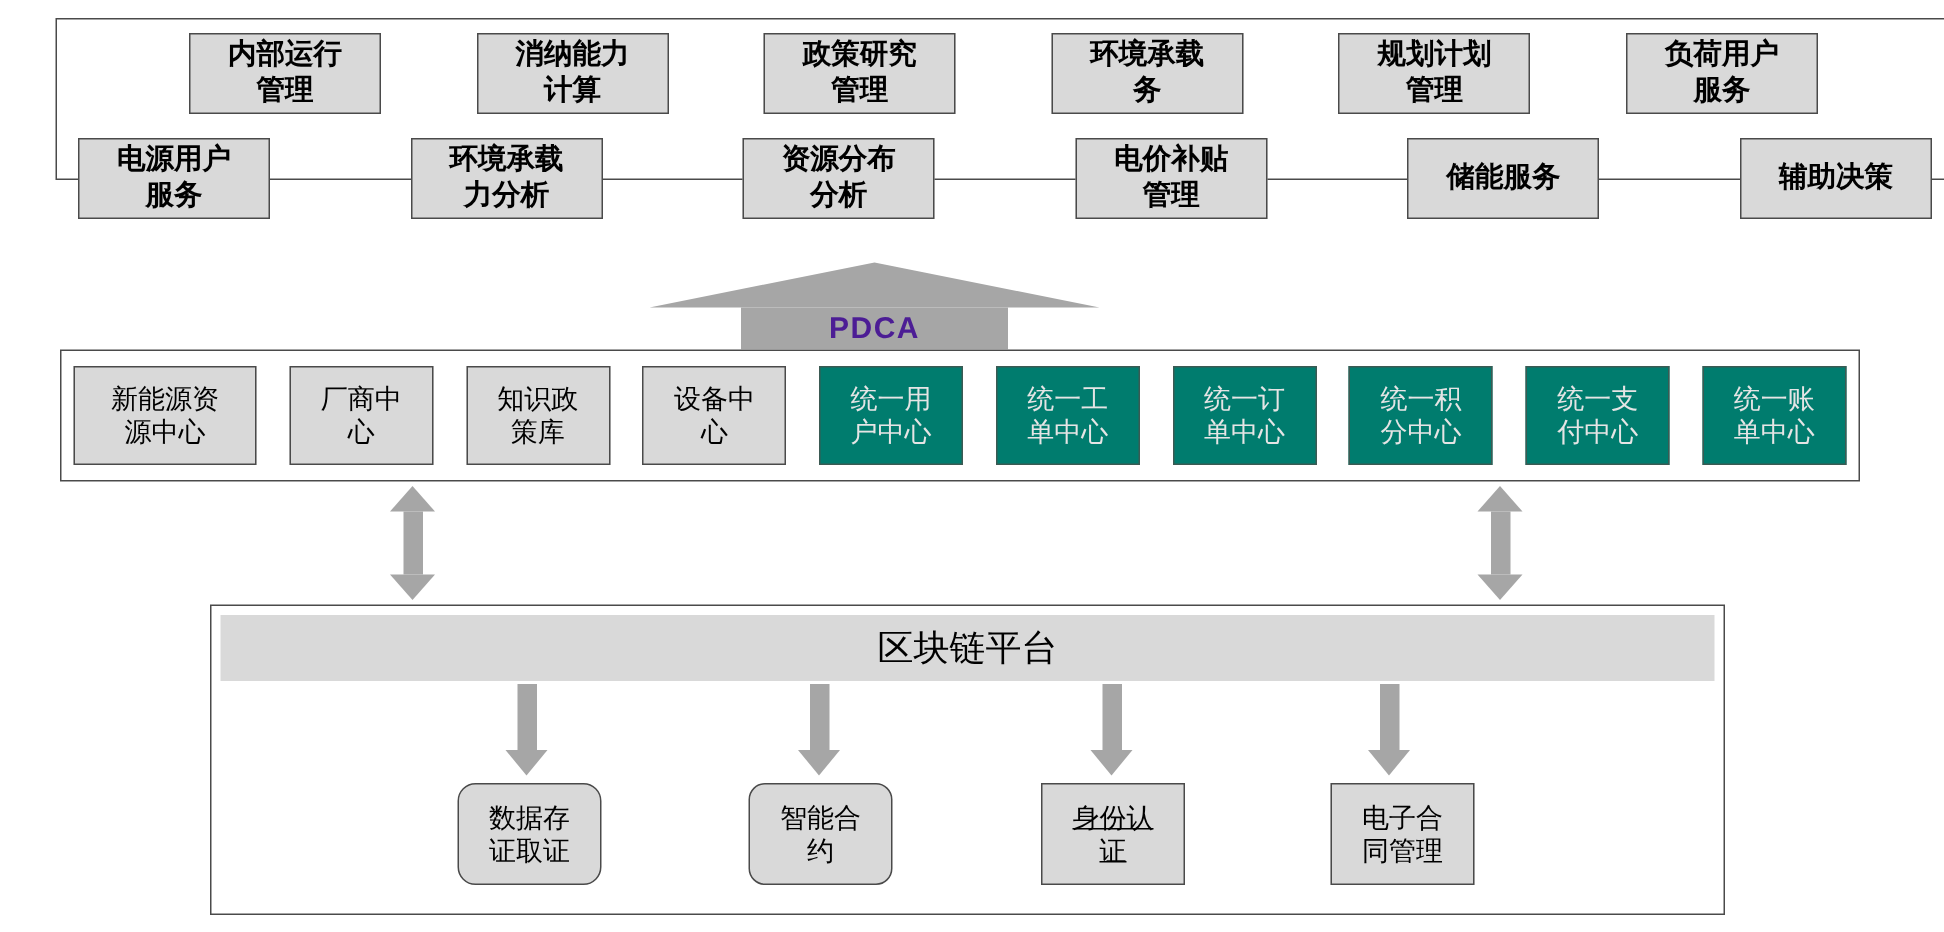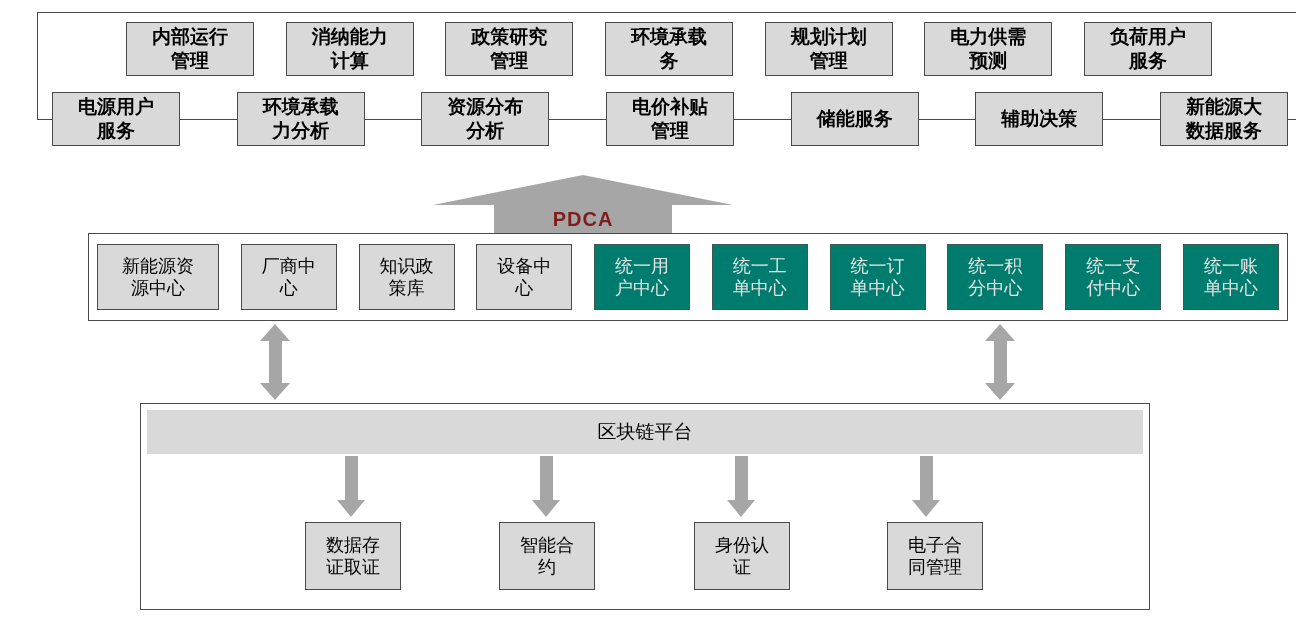--- a/index.html
+++ b/index.html
@@ -44,30 +44,29 @@
   .pdca { position: absolute; left: 433px; top: 175px; width: 300px; }
   .pdca-head {
     width: 0; height: 0;
     border-left: 150px solid transparent;
     border-right: 150px solid transparent;
     border-bottom: 30px solid var(--arrow_gray, #a6a6a6);
   }
   .pdca-stem {
     width: 178px; height: 28px; margin: 0 auto;
     background: var(--arrow_gray, #a6a6a6);
-    color: #7f1d1d; font-weight: bold; font-size: 20px; letter-spacing: 1px;
+    color: #4c1d95; font-weight: bold; font-size: 20px; letter-spacing: 1px;
     display: flex; align-items: center; justify-content: center;
   }
 
   
   .center-panel {
     left: 40px; top: 233px; width: 1200px; height: 88px;
     display: flex; align-items: center; justify-content: space-between;
     padding: 0 8px;
-    margin-left: 48px;
   }
   .cbox { width: 96px; height: 66px; font-size: 18px; }
   .cbox.wide { width: 122px; }
   .cbox.teal {
     background: var(--teal_green, #007c6e);
     color: #e5e5e5;
     border-color: #3b5a53;
   }
 
   
@@ -86,21 +85,21 @@
     border-top: 17px solid var(--arrow_gray, #a6a6a6);
   }
   .vstem { width: 13px; height: 42px; background: var(--arrow_gray, #a6a6a6); }
 
   
   .blockchain-panel { left: 140px; top: 403px; width: 1010px; height: 207px; }
   .bc-banner {
     position: absolute; left: 6px; right: 6px; top: 6px; height: 44px;
     background: var(--box_gray, #d9d9d9);
     display: flex; align-items: center; justify-content: center;
-    font-size: 19px;
+    font-size: 24px;
   }
   .darrow {
     position: absolute; top: 52px; width: 28px;
     display: flex; flex-direction: column; align-items: center;
   }
   .darrow .dstem { width: 13px; height: 44px; background: var(--arrow_gray, #a6a6a6); }
   .darrow .dhead {
     width: 0; height: 0;
     border-left: 14px solid transparent; border-right: 14px solid transparent;
     border-top: 17px solid var(--arrow_gray, #a6a6a6);
@@ -117,38 +116,34 @@
       <div class="gbox appbox">内部运行
 管理</div>
       <div class="gbox appbox">消纳能力
 计算</div>
       <div class="gbox appbox">政策研究
 管理</div>
       <div class="gbox appbox">环境承载
 务</div>
       <div class="gbox appbox">规划计划
 管理</div>
-      <div class="gbox appbox">电力供需
-预测</div>
       <div class="gbox appbox">负荷用户
 服务</div>
     </div>
     <div class="row row2">
       <div class="gbox appbox">电源用户
 服务</div>
       <div class="gbox appbox">环境承载
 力分析</div>
       <div class="gbox appbox">资源分布
 分析</div>
       <div class="gbox appbox">电价补贴
 管理</div>
       <div class="gbox appbox">储能服务</div>
       <div class="gbox appbox">辅助决策</div>
-      <div class="gbox appbox">新能源大
-数据服务</div>
     </div>
   </div>
 
   <div class="pdca">
     <div class="pdca-head"></div>
     <div class="pdca-stem">PDCA</div>
   </div>
 
   <div class="panel center-panel">
     <div class="gbox cbox wide">新能源资
@@ -197,23 +192,23 @@
     </div>
     <div class="darrow" style="left:586px;">
       <div class="dstem"></div>
       <div class="dhead"></div>
     </div>
     <div class="darrow" style="left:771px;">
       <div class="dstem"></div>
       <div class="dhead"></div>
     </div>
 
-    <div class="gbox bc-box" style="left:164px;">数据存
+    <div class="gbox bc-box" style="left:164px;border-radius:12px;">数据存
 证取证</div>
-    <div class="gbox bc-box" style="left:358px;">智能合
+    <div class="gbox bc-box" style="left:358px;border-radius:11px;">智能合
 约</div>
-    <div class="gbox bc-box" style="left:553px;">身份认
+    <div class="gbox bc-box" style="left:553px;text-decoration:underline;">身份认
 证</div>
     <div class="gbox bc-box" style="left:746px;">电子合
 同管理</div>
   </div>
 
 </div>
 
 </body></html>

